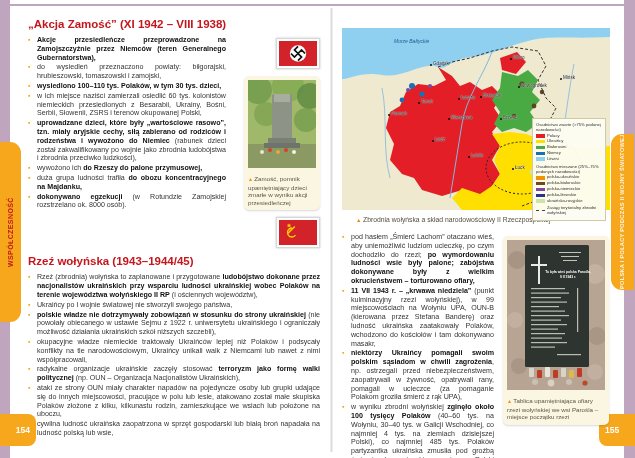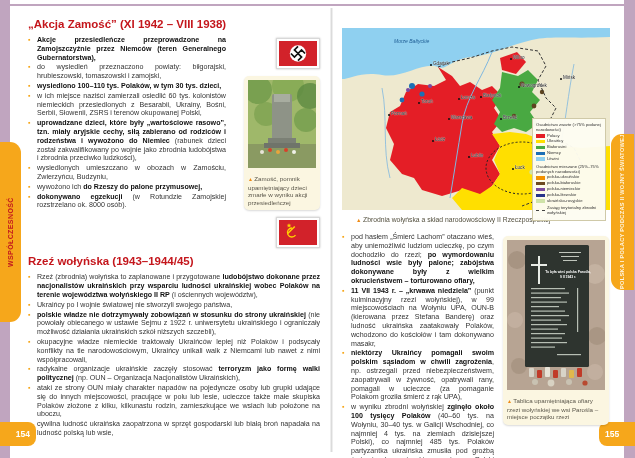--- a/index.html
+++ b/index.html
@@ -12,21 +12,21 @@
   .edge-top{position:absolute;left:10px;right:11px;top:4px;height:2px;background:#c0a5bf;}
   .gutter{position:absolute;left:330px;top:8px;bottom:6px;width:3px;
           background:linear-gradient(to right,rgba(0,0,0,.03),rgba(0,0,0,.14),rgba(0,0,0,.03));}
   .tab{position:absolute;background:#f6a71b;}
   .tab-left{left:0;top:142px;width:21px;height:180px;border-radius:0 11px 11px 0;}
   .tab-right{right:1px;top:134px;width:23px;height:156px;border-radius:11px 0 0 11px;}
   .vtext{display:block;width:100%;height:100%;writing-mode:vertical-rl;transform:rotate(180deg);
          text-align:center;font-weight:bold;white-space:nowrap;}
   .tab-left .vtext{font-size:7px;color:#c2181d;letter-spacing:.4px;line-height:21px;}
   .tab-right .vtext{font-size:5.6px;color:#fff6e2;letter-spacing:.3px;line-height:23px;}
-  .pnum{position:absolute;bottom:12px;width:36px;height:24px;background:#f6a71b;color:#fff;
+  .pnum{position:absolute;bottom:12px;width:36px;height:32px;background:#f6a71b;color:#fff;
         font-weight:bold;font-size:8.5px;display:flex;align-items:center;}
   .pnum-left{left:0;border-radius:0 8px 8px 0;justify-content:flex-end;padding-right:6px;}
   .pnum-right{right:0;border-radius:8px 0 0 8px;justify-content:flex-start;padding-left:6px;}
   
   .sec{font-size:11.5px;font-weight:bold;color:#c4161c;margin:0 0 6px;}
   ul.bullets{list-style:none;margin:0;padding:0;}
   ul.bullets li{position:relative;padding-left:9px;font-size:7.1px;line-height:8.8px;
                 margin-bottom:1px;text-align:justify;}
   ul.bullets li::before{content:'▪';position:absolute;left:0;top:0;color:#f6a71b;font-size:7px;}
   ul.bullets b{color:#101010;}
@@ -85,22 +85,22 @@
     <h1 class="sec">„Akcja Zamość” (XI 1942 – VIII 1938)</h1>
 
     <div class="cols">
       <ul class="bullets tcol">
 
       <li class="bi"><span></span><b>Akcje przesiedleńcze przeprowadzone na Zamojszczyźnie przez Niemców (teren Generalnego Gubernatorstwa),</b><span></span></li>
           <li class="bi"><span>do wysiedleń przeznaczono powiaty: biłgorajski, hrubieszowski, tomaszowski i zamojski,</span></li>
           <li class="bi"><span></span><b>wysiedlono 100–110 tys. Polaków, w tym 30 tys. dzieci,</b><span></span></li>
           <li class="bi"><span>w ich miejsce naziści zamierzali osiedlić 60 tys. kolonistów niemieckich przesiedlonych z Besarabii, Ukrainy, Bośni, Serbii, Słowenii, ZSRS i terenów okupowanej Polski,</span></li>
           <li class="bi"><span></span><b>uprowadzane dzieci, które były „wartościowe rasowo”, tzn. miały aryjskie cechy, siłą zabierano od rodziców i rodzeństwa i wywożono do Niemiec</b><span> (rabunek dzieci został zakwalifikowany po wojnie jako zbrodnia ludobójstwa i zbrodnia przeciwko ludzkości),</span></li>
-          <li class="bi"><span>wysiedlonych umieszczano w obozach w Zamościu, Zwierzyńcu, Budzyniu,</span></li>
           <li class="bi"><span>wywożono ich </span><b>do Rzeszy do palone przymusowej,</b><span></span></li>
+          <li class="bi"><span>duża grupa ludności trafiła </span><b>do obozu koncentracyjnego na Majdanku,</b><span></span></li>
           <li class="bi"><span></span><b>dokonywano egzekucji</b><span> (w Rotundzie Zamojskiej rozstrzelano ok. 8000 osób).</span></li>
         </ul>
 
       <div class="media-col">
 
         <div class="flagcard">
           <svg width="38" height="25" viewBox="0 0 38 25">
             <rect width="38" height="25" fill="#d2222a"></rect>
             <circle cx="19" cy="12.5" r="8.2" fill="#fff"></circle>
             <g transform="translate(19,12.5) rotate(45)" stroke="#111" stroke-width="1.7" fill="none">
@@ -143,21 +143,21 @@
     </div>
 
     <h1 class="sec sec2">Rzeź wołyńska (1943–1944/45)</h1>
     <ul class="bullets">
 
     <li class="bi"><span>Rzeź (zbrodnia) wołyńska to zaplanowane i przygotowane </span><b>ludobójstwo dokonane przez nacjonalistów ukraińskich przy wsparciu ludności ukraińskiej wobec Polaków na terenie województwa wołyńskiego II RP</b><span> (i ościennych województw),</span></li>
         <li class="bi"><span>Ukraińcy po I wojnie światowej nie stworzyli swojego państwa,</span></li>
         <li class="bi"><span></span><b>polskie władze nie dotrzymywały zobowiązań w stosunku do strony ukraińskiej</b><span> (nie powołały obiecanego w ustawie Sejmu z 1922 r. uniwersytetu ukraińskiego i ograniczały możliwość działania ukraińskich szkół niższych szczebli),</span></li>
         <li class="bi"><span>okupacyjne władze niemieckie traktowały Ukraińców lepiej niż Polaków i podsycały konflikty na tle narodowościowym, Ukraińcy unikali walk z Niemcami lub nawet z nimi współpracowali,</span></li>
         <li class="bi"><span>radykalne organizacje ukraińskie zaczęły stosować </span><b>terroryzm jako formę walki politycznej</b><span> (np. OUN – Organizacja Nacjonalistów Ukraińskich),</span></li>
-        <li class="bi"><span>ataki ze strony OUN miały charakter napadów na pojedyncze osoby lub grupki udające się do innych miejscowości, pracujące w polu lub lesie, ucieczce także małe skupiska Polaków złożone z kilku, kilkunastu rodzin, zamieszkujące we wsiach lub położone na uboczu,</span></li>
+        <li class="bi"><span>ataki ze strony OUN miały charakter napadów na pojedyncze osoby lub grupki udające się do innych miejscowości, pracujące w polu lub lesie, atakowano został małe skupiska Polaków złożone z kilku, kilkunastu rodzin, zamieszkujące we wsiach lub położone na uboczu,</span></li>
         <li class="bi"><span>cywilna ludność ukraińska zaopatrzona w sprzęt gospodarski lub białą broń napadała na ludność polską lub wsie,</span></li>
       </ul>
   </div>
 
   <div class="page-right">
 
     <div class="mapwrap">
       <svg width="268" height="182" viewBox="0 0 268 182">
         <rect width="268" height="182" fill="#eee9cf"></rect>
 

